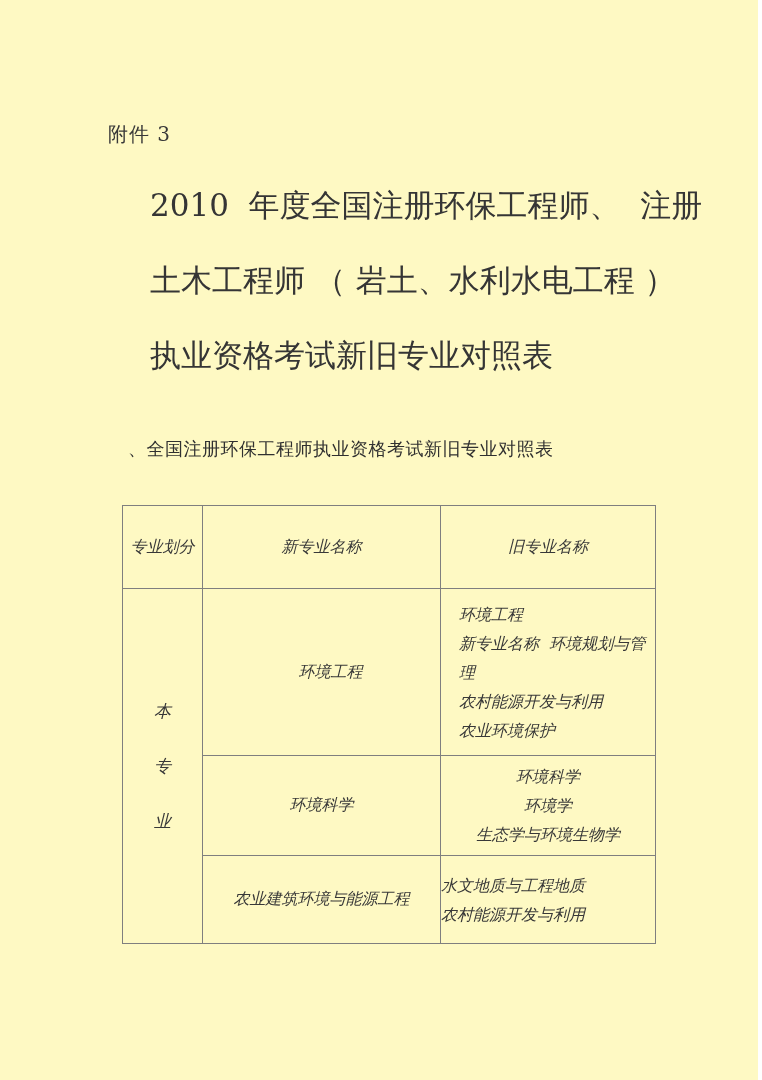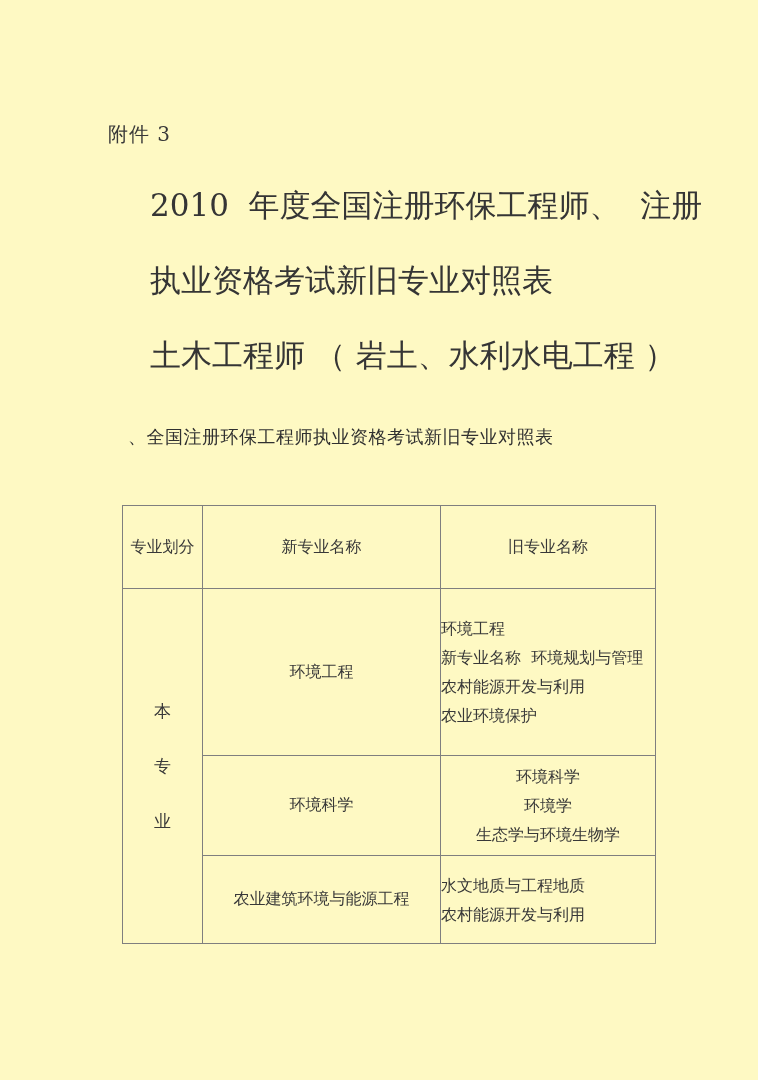--- a/index.html
+++ b/index.html
@@ -27,66 +27,67 @@
     width: 580px;
     font-size: 31px;
     line-height: 75px;
     color: #353535;
     margin-left: 43px;
   }
   .title-line { white-space: pre-wrap; }
   .subtitle {
     position: absolute;
     left: 128px;
-    top: 425px;
+    top: 437px;
     font-size: 18px;
     letter-spacing: 0.5px;
     white-space: pre-wrap;
     color: #303030;
   }
   table.mapping-table {
     position: absolute;
     left: 122px;
     top: 505px;
     width: 533px;
     border-collapse: collapse;
     table-layout: fixed;
     font-size: 16px;
     color: #383838;
+    font-style: italic;
   }
   .mapping-table col.c1 { width: 80px; }
   .mapping-table col.c2 { width: 238px; }
   .mapping-table col.c3 { width: 215px; }
   .mapping-table th, .mapping-table td {
     border: 1px solid #7f7f7f;
     font-weight: normal;
     vertical-align: middle;
     padding: 0;
   }
   .header-row th { height: 82px; text-align: center; }
-  .row-1 .new-cell, .row-1 .old-cell { height: 166px; }
+  .row-1 .new-cell, .row-1 .old-cell { height: 166px; padding-left: 18px; }
   .row-2 .new-cell, .row-2 .old-cell { height: 99px; text-align: center; }
   .row-3 .new-cell, .row-3 .old-cell { height: 87px; }
   .new-cell { text-align: center; white-space: pre-wrap; }
   .old-cell { padding-left: 14px; padding-right: 6px; }
   .old-line { line-height: 29px; white-space: pre-wrap; }
   .cat-cell { text-align: center; }
   .cat-char { line-height: 55px; font-size: 17px; }
 </style>
 </head>
 <body>
 
 <div class="page">
 
   <div class="attachment">附件 3</div>
 
   <div class="doc-title">
     <div class="title-line">2010  年度全国注册环保工程师、  注册</div>
+    <div class="title-line">土木工程师 （ 岩土、水利水电工程 ）</div>
     <div class="title-line">执业资格考试新旧专业对照表</div>
-    <div class="title-line">土木工程师 （ 岩土、水利水电工程 ）</div>
   </div>
 
   <div class="subtitle">、全国注册环保工程师执业资格考试新旧专业对照表</div>
 
   <table class="mapping-table">
     <colgroup>
       <col class="c1">
       <col class="c2">
       <col class="c3">
     </colgroup>

